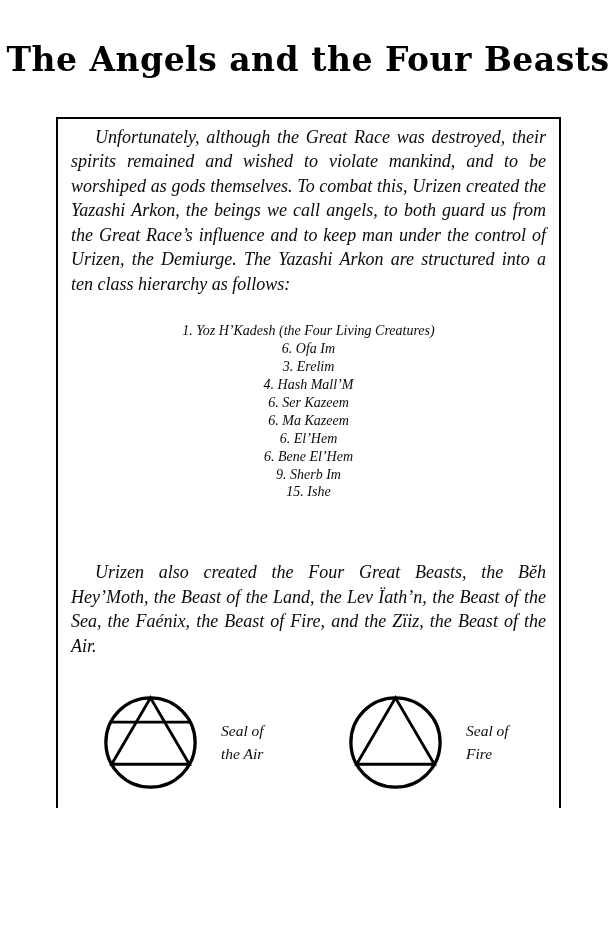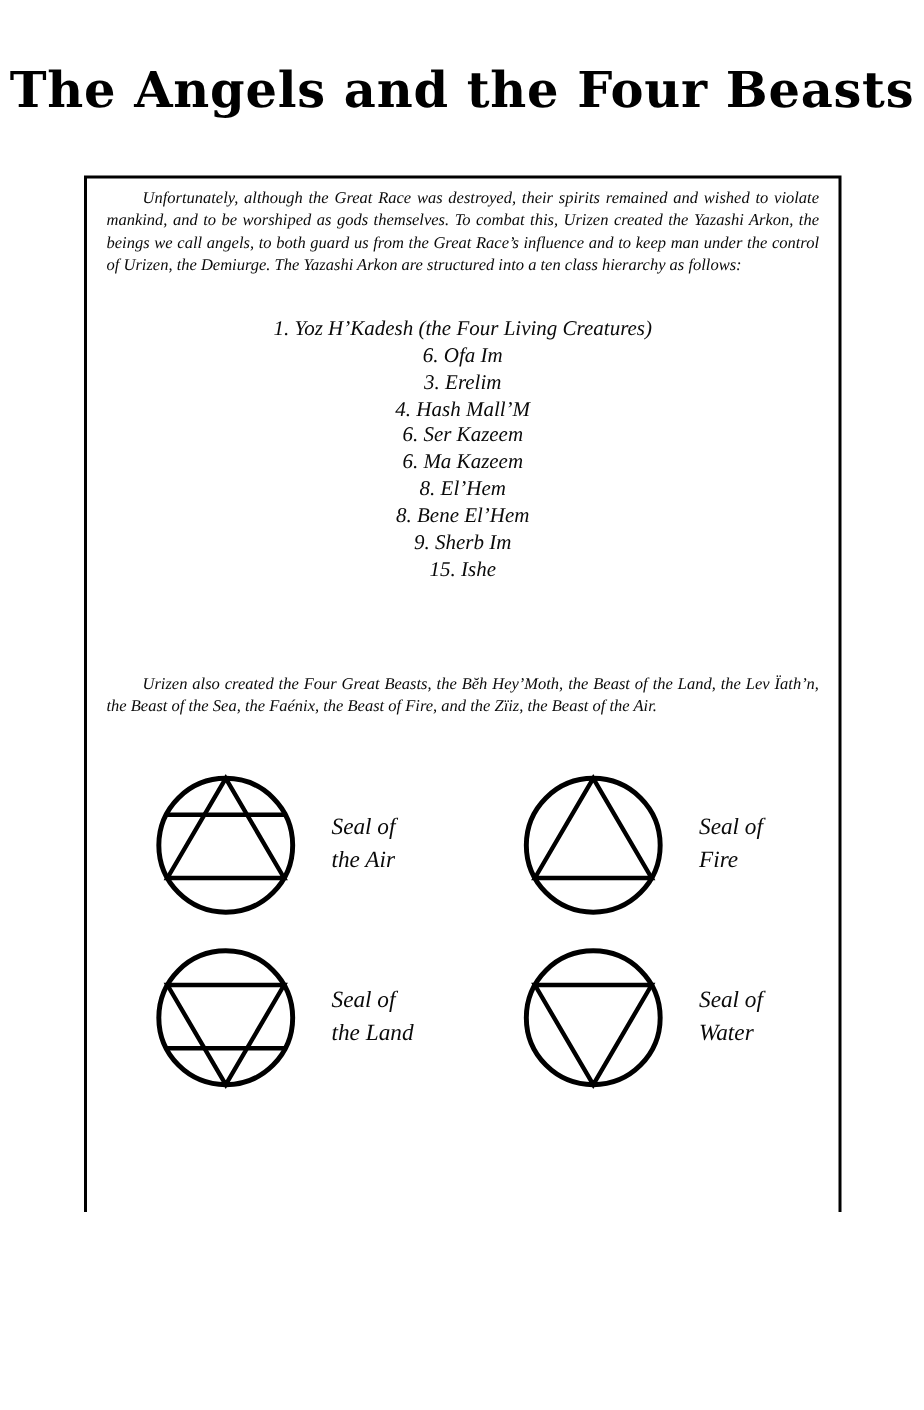--- a/index.html
+++ b/index.html
@@ -32,21 +32,21 @@
     top: 117px;
     width: 505px;
     height: 749px;
     border: 2.5px solid #000000;
     box-sizing: border-box;
     padding: 6px 13px 0 13px;
   }
   .para {
     margin: 0;
     font-style: italic;
-    font-size: 11px;
+    font-size: 18px;
     line-height: 1.36;
     text-align: justify;
     text-indent: 24px;
     color: #0a0a0a;
   }
   .para.second {
     margin-top: 59px;
   }
   .hierarchy {
     list-style: none;
@@ -98,22 +98,22 @@
 
     <p class="para">Unfortunately, although the Great Race was destroyed, their spirits remained and wished to violate mankind, and to be worshiped as gods themselves. To combat this, Urizen created the Yazashi Arkon, the beings we call angels, to both guard us from the Great Race’s influence and to keep man under the control of Urizen, the Demiurge. The Yazashi Arkon are structured into a ten class hierarchy as follows:</p>
 
     <ol class="hierarchy">
       <li>1. Yoz H’Kadesh (the Four Living Creatures)</li>
       <li>6. Ofa Im</li>
       <li>3. Erelim</li>
       <li>4. Hash Mall’M</li>
       <li>6. Ser Kazeem</li>
       <li>6. Ma Kazeem</li>
-      <li>8. El’Hem</li>
-      <li>8. Bene El’Hem</li>
+      <li>6. El’Hem</li>
+      <li>6. Bene El’Hem</li>
       <li>9. Sherb Im</li>
       <li>15. Ishe</li>
     </ol>
 
     <p class="para second">Urizen also created the Four Great Beasts, the Bĕh Hey’Moth, the Beast of the Land, the Lev Ïath’n, the Beast of the Sea, the Faénix, the Beast of Fire, and the Zïiz, the Beast of the Air.</p>
 
     <div class="seals">
 
       <div class="seal">
         <svg viewBox="0 0 100 100">

